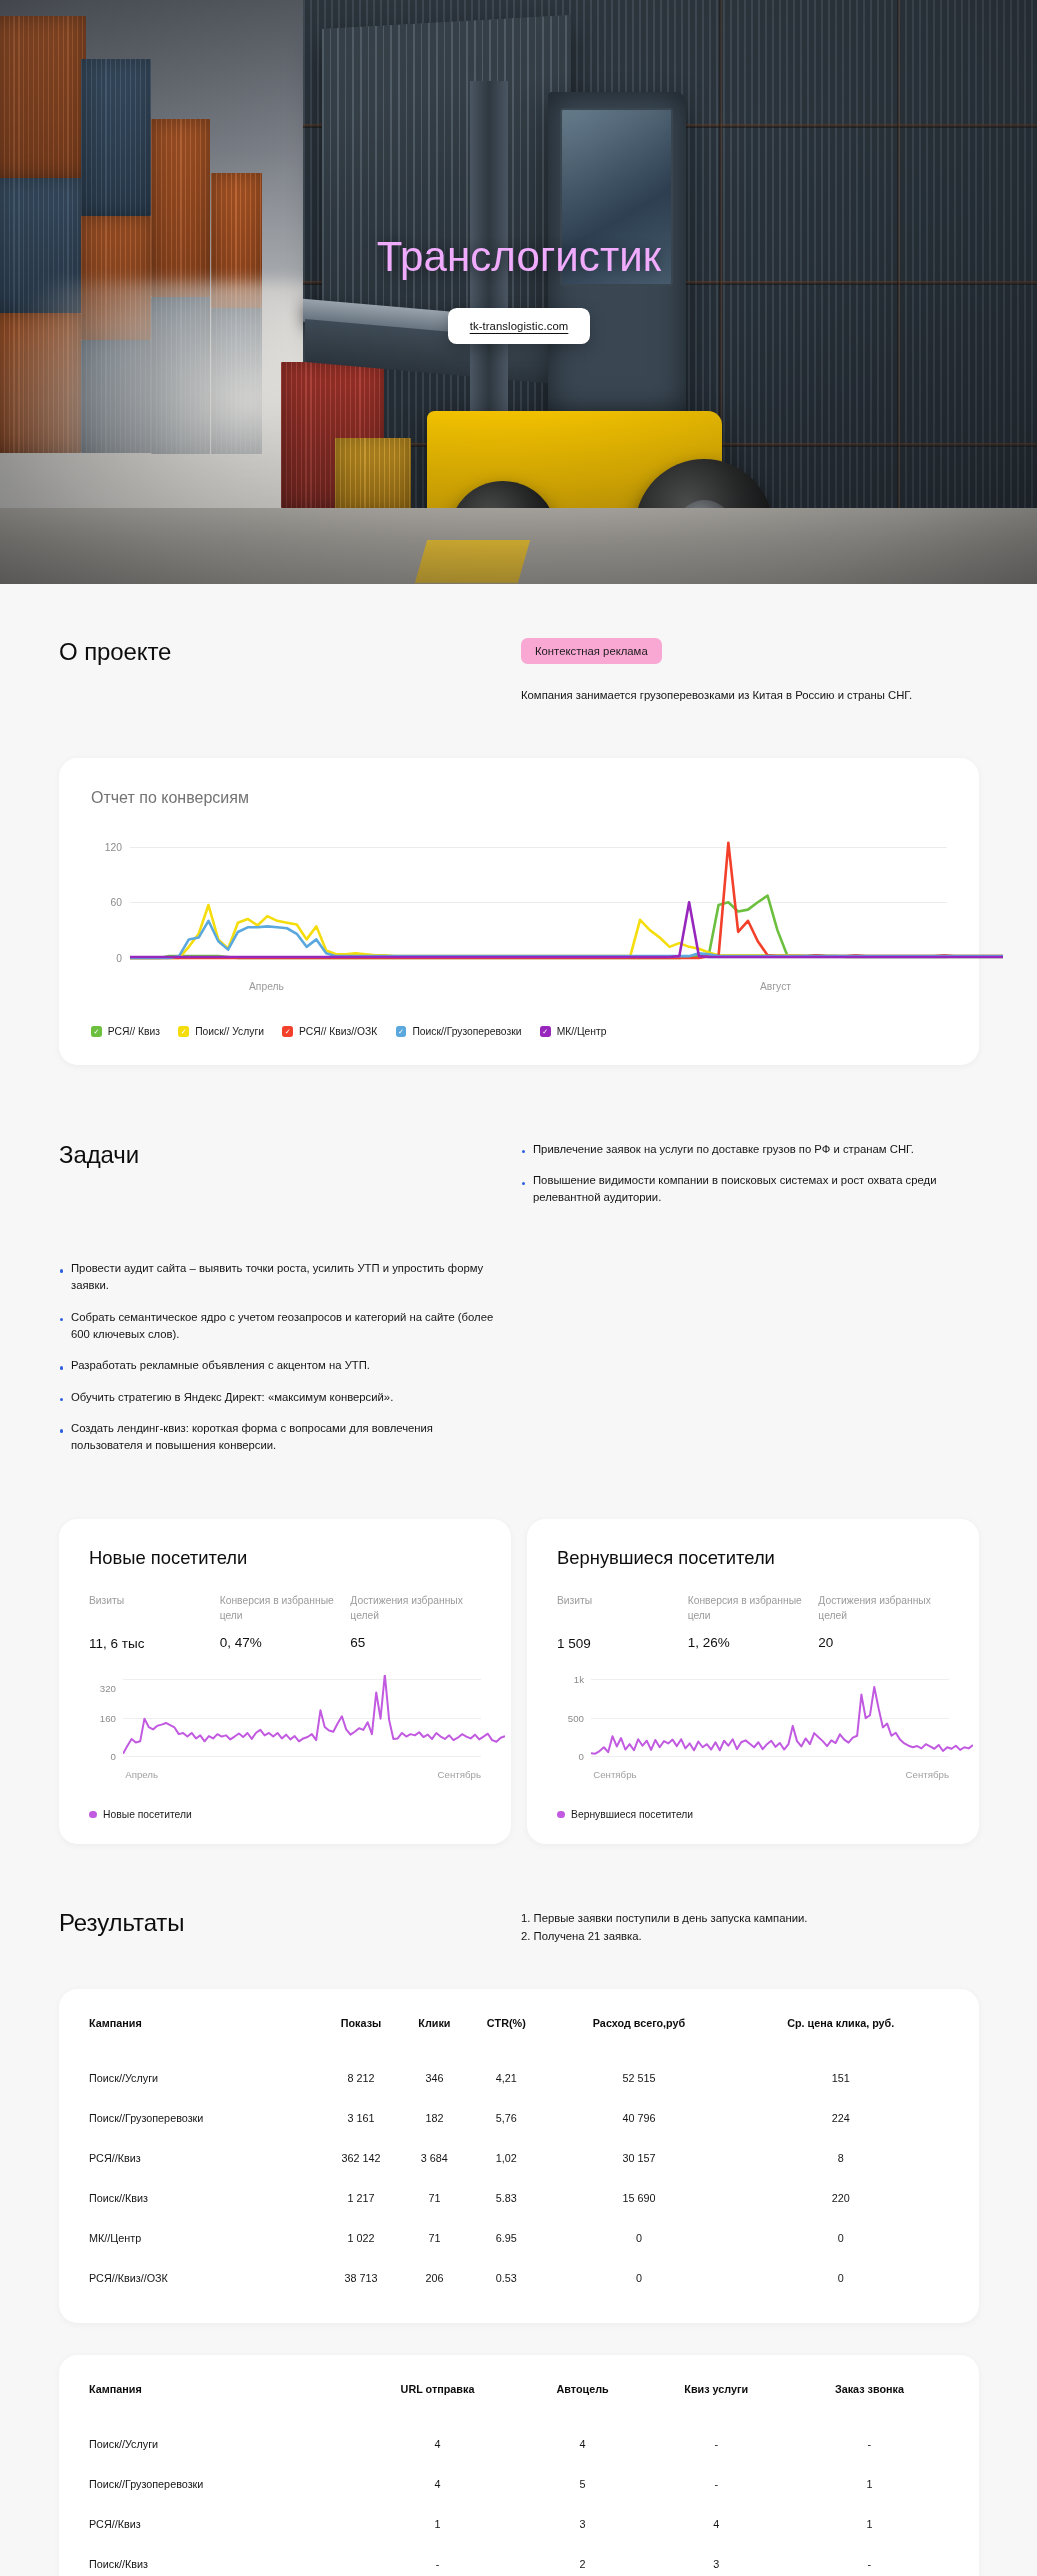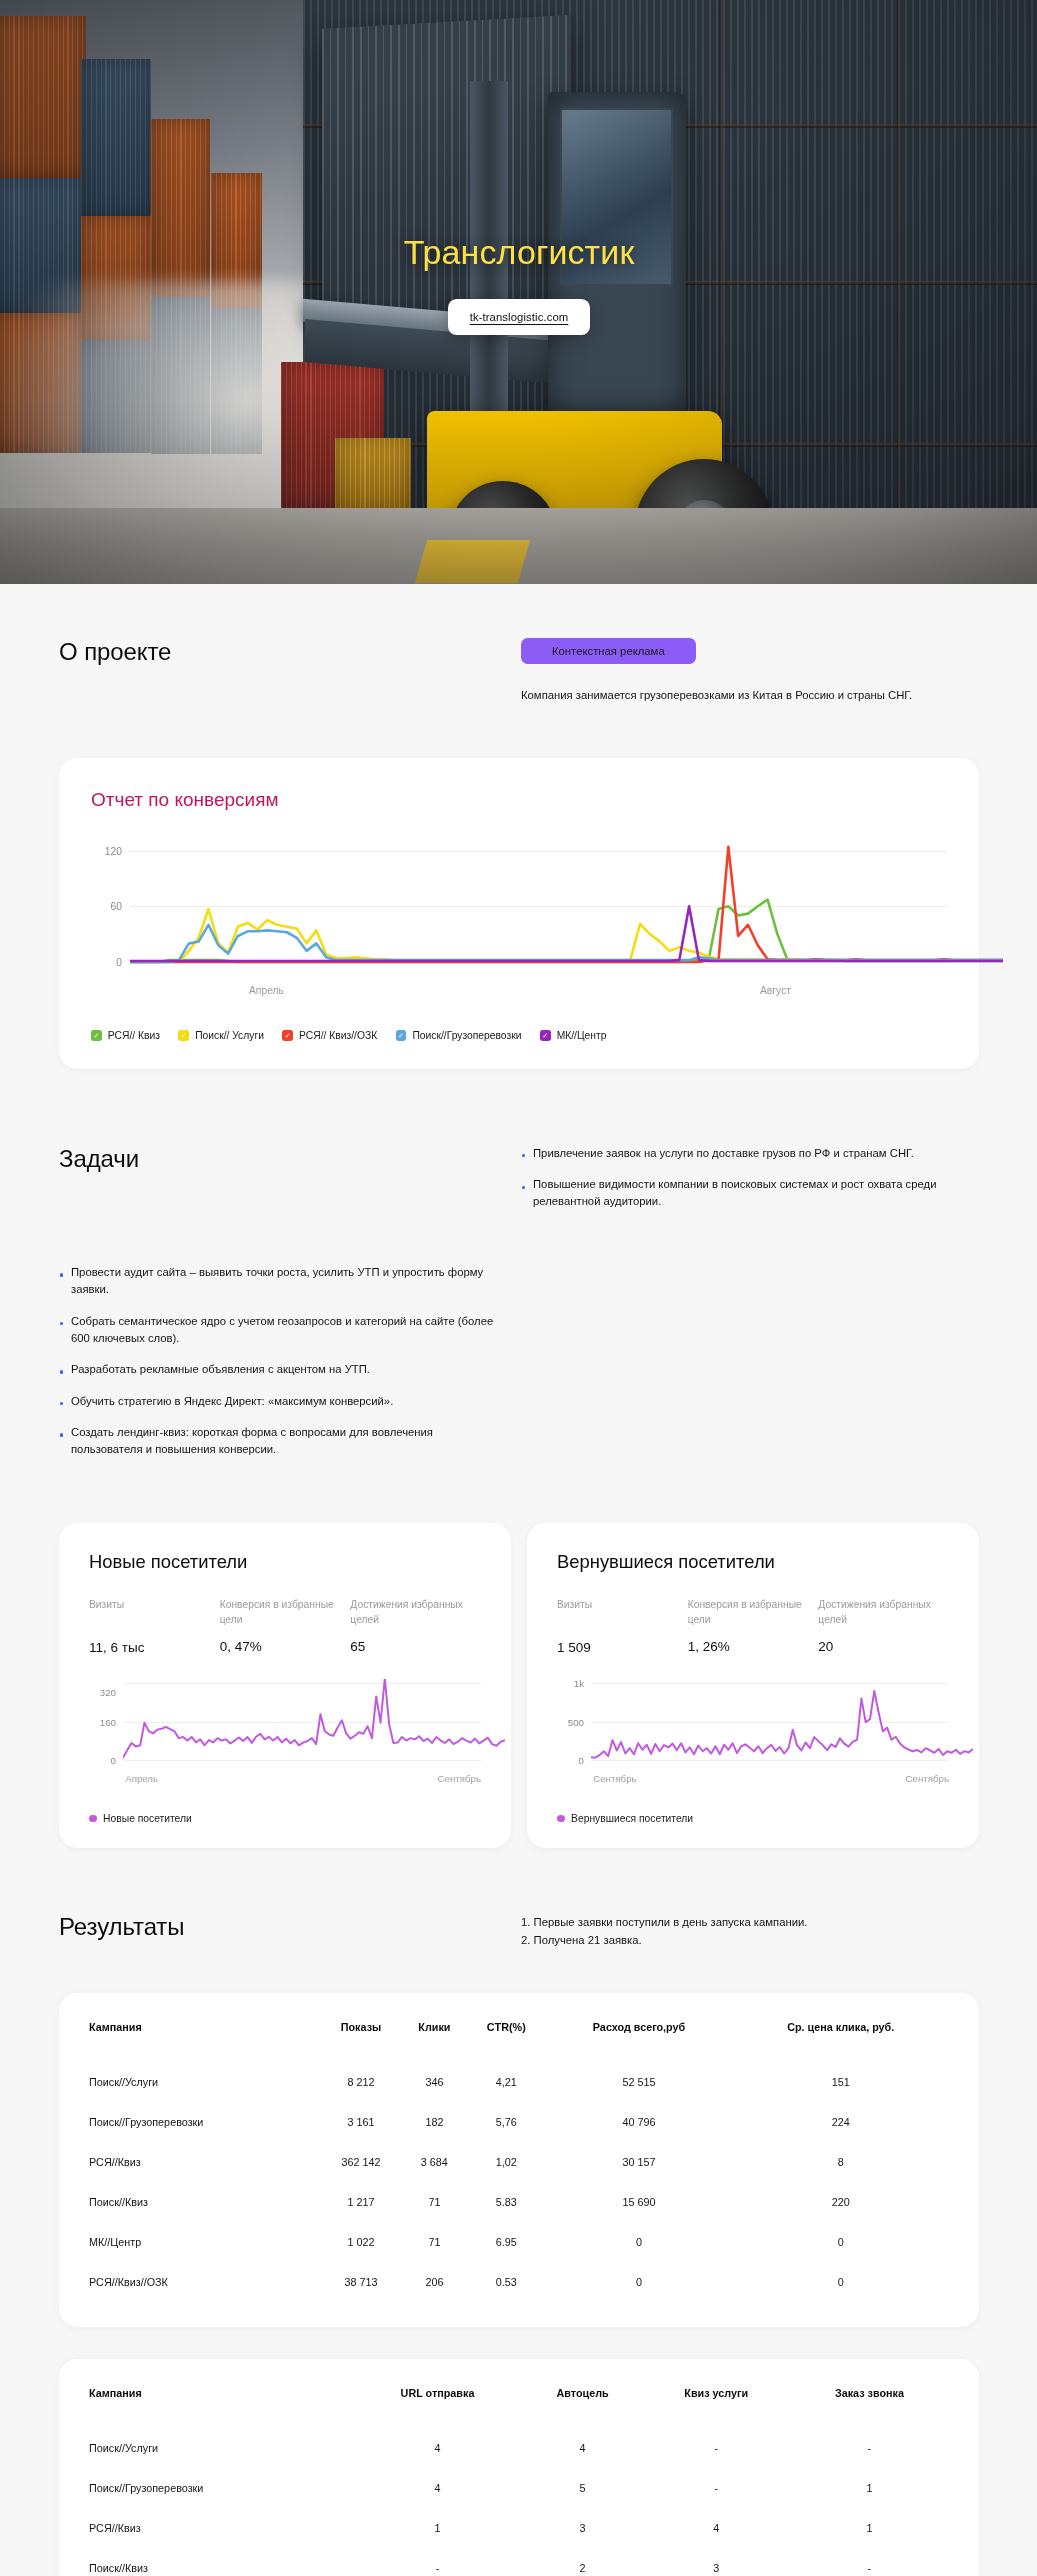--- a/index.html
+++ b/index.html
@@ -146,21 +146,21 @@
   .hero-vignette {
     position: absolute; inset: 0;
     background: radial-gradient(ellipse at 50% 42%, rgba(0,0,0,0) 35%, rgba(20,24,28,.28) 78%, rgba(12,16,20,.45) 100%);
   }
   .hero-content {
     position: absolute; left: 0; top: 0; width: 1038px; height: 584px;
     display: flex; flex-direction: column; align-items: center;
     padding-top: 233px;
   }
   .hero-title {
-    font-size: 34px; font-weight: 400; color: #fde047; letter-spacing: 0.1px;
+    font-size: 42px; font-weight: 400; color: #f0abfc; letter-spacing: 0.1px;
     text-shadow: 0 1.1px 13px rgba(0,0,0,.45);
   }
   .url-badge {
     margin-top: 27px;
     background: #fff; border-radius: 8.6px;
     padding: 12px 21.6px;
     box-shadow: 0 4.3px 15px rgba(0,0,0,.25);
     display: inline-block;
   }
   .url-badge span {
@@ -171,22 +171,22 @@
   
   .wrap { width: 1038px; padding: 0 59px; }
   .section { display: flex; align-items: flex-start; }
   .sec-title {
     width: 462px; flex: 0 0 462px;
     font-size: 24px; font-weight: 400; letter-spacing: -0.1px; color: #0d0d0d;
   }
   .sec-body { flex: 1; }
 
   .tag-pill {
-    display: inline-block; background: #8b5cf6; color: #1a1a1a;
-    border-radius: 6.5px; padding: 7px 31px; font-size: 11.3px;
+    display: inline-block; background: #f9a8d4; color: #1a1a1a;
+    border-radius: 6.5px; padding: 7px 14px; font-size: 11.3px;
   }
   .lead {
     margin-top: 23px; font-size: 11.3px; line-height: 1.52; color: #141414; max-width: 427px;
   }
 
   
   .bullets { list-style: none; }
   .bullets li {
     position: relative; padding-left: 12px; font-size: 11.3px; line-height: 1.5;
     color: #141414; margin-bottom: 14.6px; max-width: 443px;
@@ -199,21 +199,21 @@
   .numlist { font-size: 11.3px; line-height: 1.62; color: #141414; }
 
   
   .card {
     background: #fff; border-radius: 18.4px;
     box-shadow: 0 1.1px 7.6px rgba(0,0,0,.045);
   }
 
   
   .conv-card { margin: 0 59px; padding: 31px 32px 28px; border-radius: 18.4px; }
-  .card-title { font-size: 19px; font-weight: 400; color: #be185d; }
+  .card-title { font-size: 16px; font-weight: 400; color: #737373; }
   .chart-area { position: relative; margin-top: 34px; height: 130px; }
   .gridline { position: absolute; left: 39px; right: 0; height: 0.5px; background: #ececec; }
   .ytick {
     position: absolute; left: 0; width: 31px; text-align: right;
     font-size: 10.3px; color: #8b8b8b; transform: translateY(-50%);
   }
   .axis-months {
     position: relative; margin-top: 9.7px; height: 15px; margin-left: 39px;
   }
   .axis-months span { position: absolute; font-size: 10.3px; color: #9a9a9a; }

